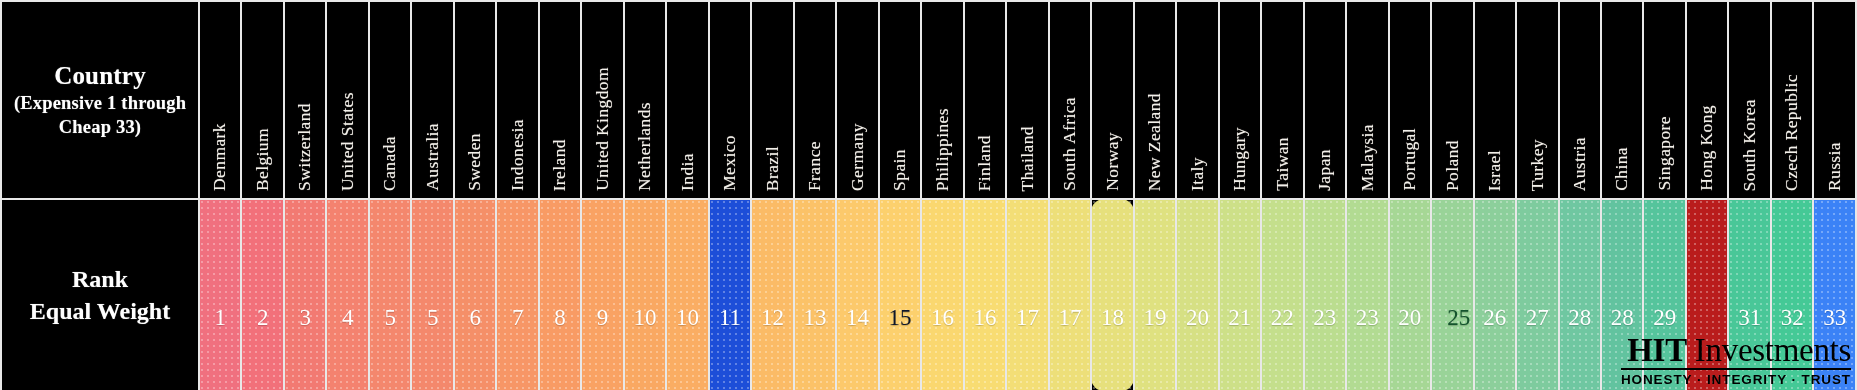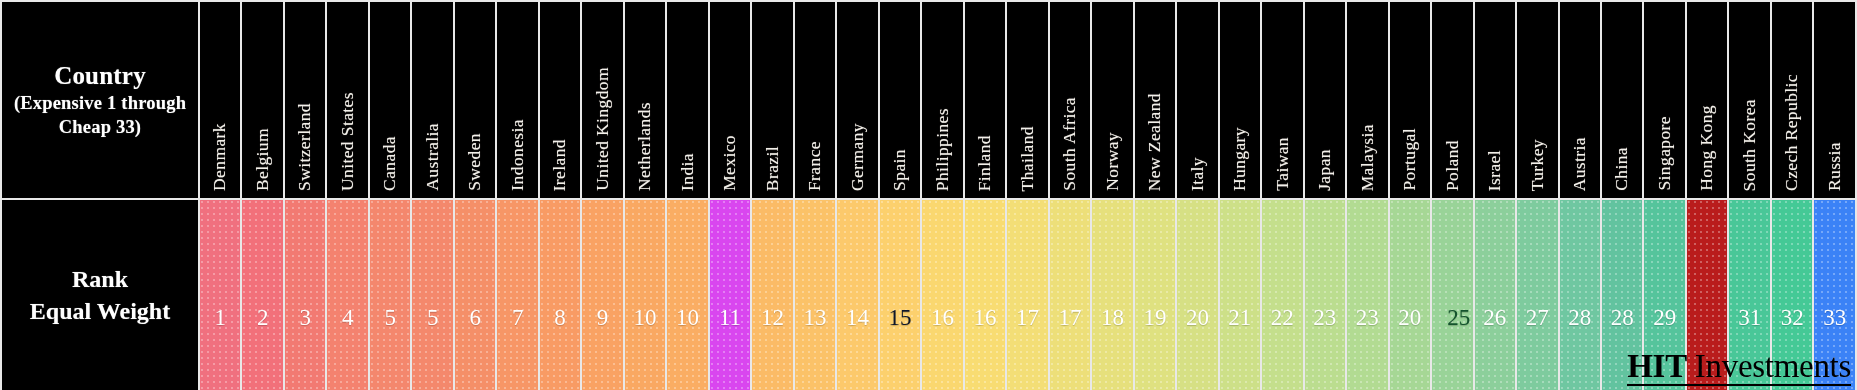--- a/index.html
+++ b/index.html
@@ -340,21 +340,21 @@
             <span class="num" style="color: rgb(255, 255, 255);">9</span>
           </td>
           <td class="rankcell" style="background-color: rgb(249, 168, 98);">
             <div class="fill"></div>
             <span class="num" style="color: rgb(255, 255, 255);">10</span>
           </td>
           <td class="rankcell" style="background-color: rgb(250, 173, 99);">
             <div class="fill"></div>
             <span class="num" style="color: rgb(255, 255, 255);">10</span>
           </td>
-          <td class="rankcell" style="background-color: #d946ef;">
+          <td class="rankcell" style="background-color: #1d4ed8;">
             <div class="fill"></div>
             <span class="num" style="color: rgb(255, 255, 255);">11</span>
           </td>
           <td class="rankcell" style="background-color: rgb(251, 187, 102);">
             <div class="fill"></div>
             <span class="num" style="color: rgb(255, 255, 255);">12</span>
           </td>
           <td class="rankcell" style="background-color: rgb(251, 194, 104);">
             <div class="fill"></div>
             <span class="num" style="color: rgb(255, 255, 255);">13</span>
@@ -376,21 +376,21 @@
             <span class="num" style="color: rgb(255, 255, 255);">16</span>
           </td>
           <td class="rankcell" style="background-color: rgb(243, 222, 118);">
             <div class="fill"></div>
             <span class="num" style="color: rgb(255, 255, 255);">17</span>
           </td>
           <td class="rankcell" style="background-color: rgb(237, 223, 121);">
             <div class="fill"></div>
             <span class="num" style="color: rgb(255, 255, 255);">17</span>
           </td>
-          <td class="rankcell" style="background-color: rgb(230, 224, 124);">
+          <td class="rankcell" style="background-color: rgb(230, 224, 124); border-radius: 13px;">
             <div class="fill"></div>
             <span class="num" style="color: rgb(255, 255, 255);">18</span>
           </td>
           <td class="rankcell" style="background-color: rgb(223, 225, 128);">
             <div class="fill"></div>
             <span class="num" style="color: rgb(255, 255, 255);">19</span>
           </td>
           <td class="rankcell" style="background-color: rgb(214, 224, 132);">
             <div class="fill"></div>
             <span class="num" style="color: rgb(255, 255, 255);">20</span>
@@ -454,14 +454,15 @@
           <td class="rankcell" style="background-color: #3b82f6;">
             <div class="fill"></div>
             <span class="num" style="color: rgb(255, 255, 255);">33</span>
           </td>
         </tr>
     </tbody>
   </table>
 
   <div id="logo">
     <span class="l1"><b>HIT</b><i> Investments</i></span>
+    <span class="l2">HONESTY · INTEGRITY · TRUST</span>
   </div>
 </div>
 
 </body></html>

